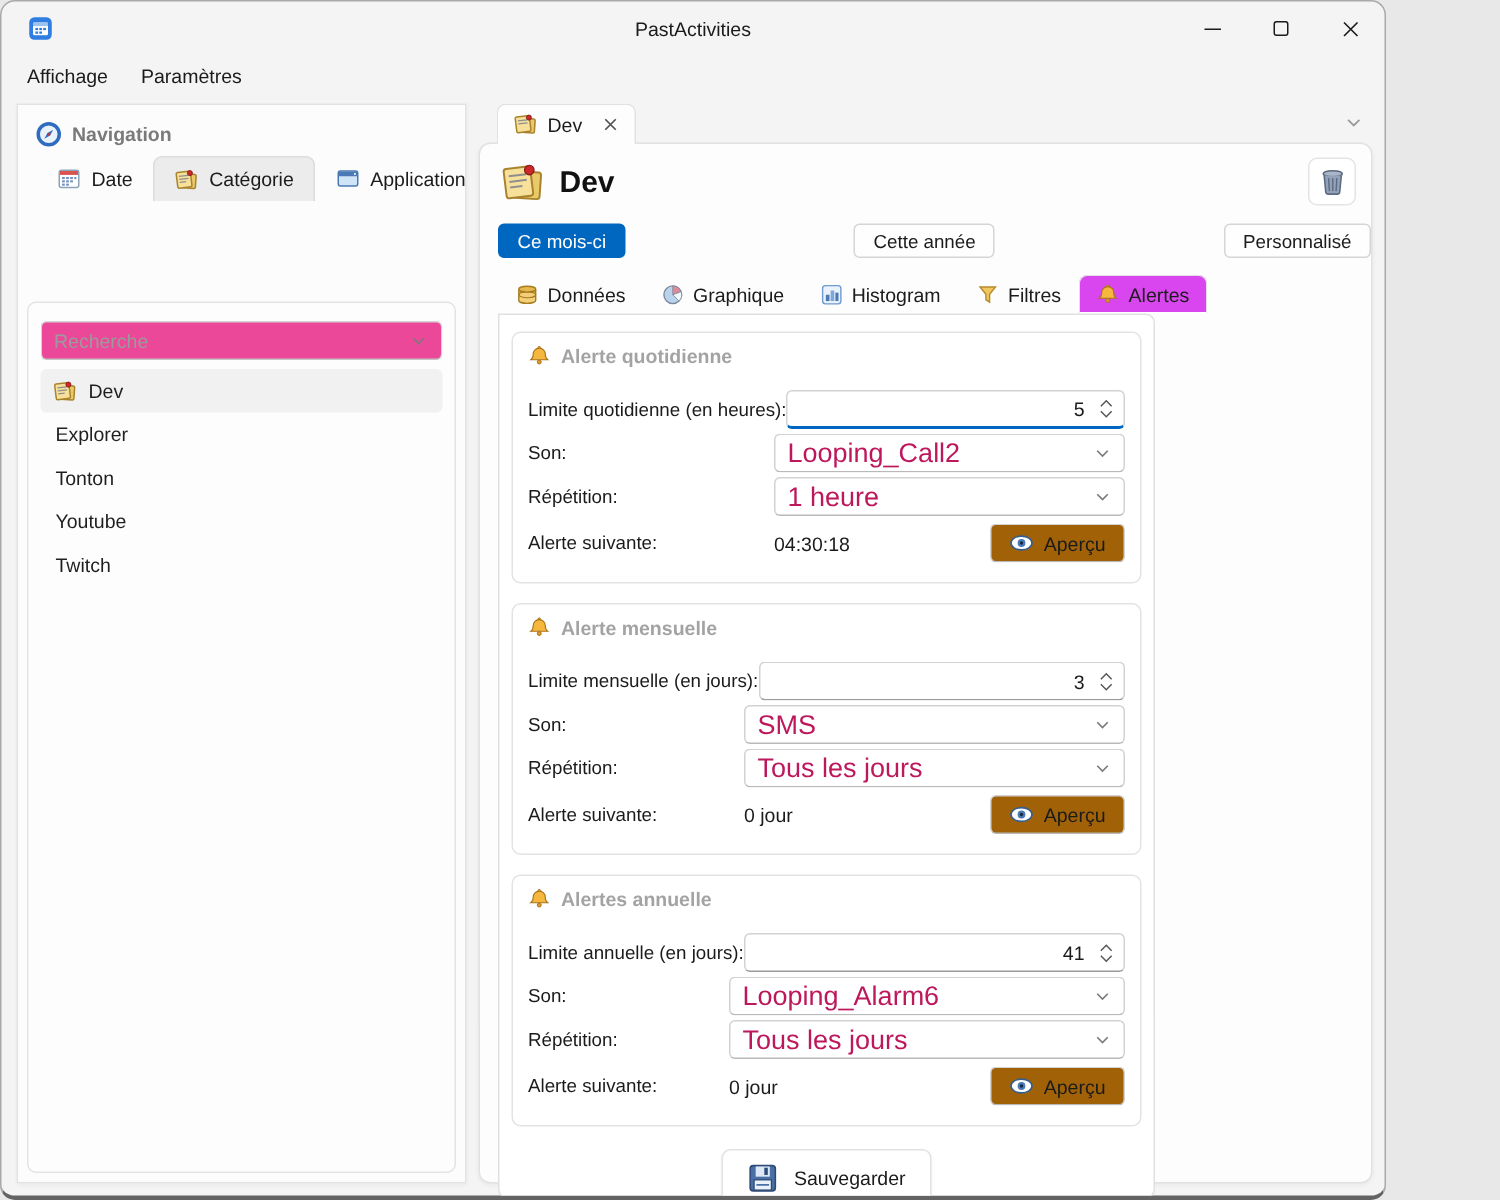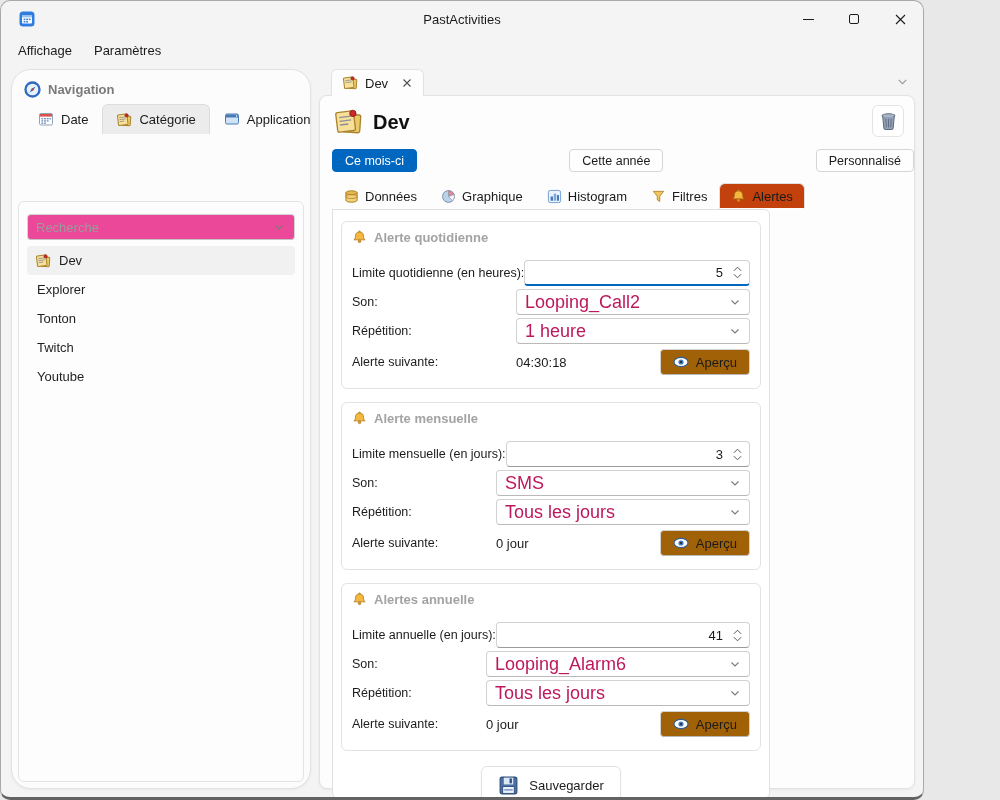--- a/index.html
+++ b/index.html
@@ -17,21 +17,21 @@
   .win-btn { width:46px; height:36px; display:flex; align-items:center; justify-content:center; cursor:default; }
   .glyph-min { width:11px; height:1px; background:#1b1b1b; }
   .glyph-max { width:10px; height:10px; border:1px solid #1b1b1b; border-radius:2px; }
 
   
   .menubar { height:26px; display:flex; align-items:center; padding-left:6px; }
   .menu-item { padding:4px 11px; font-size:13px; color:#1b1b1b; border-radius:4px; }
 
   
   .nav-panel { position:absolute; left:10px; top:68px; width:300px; bottom:8px;
-               background:#fcfcfc; border:1px solid #e2e2e2; border-radius:20px;
+               background:#fcfcfc; border:1px solid #e2e2e2; border-radius:0;
                box-shadow:0 1px 3px rgba(0,0,0,.05); }
   .nav-header { display:flex; align-items:center; gap:7px; padding:9px 12px 5px; height:34px;
                 font-size:13px; font-weight:bold; color:#7a7a7a; }
   .nav-tabs { display:flex; margin-left:12px; position:relative; z-index:1; }
   .nav-tab { height:30px; display:flex; align-items:center; gap:7px; padding:0 13px;
              font-size:13px; color:#1b1b1b; border-radius:6px 6px 0 0; border:1px solid transparent; }
   .nav-tab.selected { background:#ececec; border:1px solid #dcdcdc; border-bottom:none; }
   .nav-inner { position:absolute; left:6px; right:6px; top:132px; bottom:6px;
                background:#fdfdfd; border:1px solid #e3e3e3; border-radius:6px; margin-top:-1px; }
   .searchbox { position:relative; margin:12px 8px 6px; height:26px; background:#ec4899;
@@ -63,21 +63,21 @@
   .page-header { display:flex; align-items:center; gap:10px; padding:11px 0 0 13px; }
   .page-title { font-size:20px; font-weight:bold; color:#111; }
   .range-row { display:flex; gap:8px; margin:12px 0 0 12px;justify-content:space-between; }
   .range-btn { height:23px; display:flex; align-items:center; padding:0 12px; font-size:12.5px;
                border-radius:4px; background:#fefefe; border:1px solid #d5d5d5; color:#1b1b1b; }
   .range-btn.selected { background:#0067c0; border-color:#0067c0; color:#fff; }
 
   .subtab-row { display:flex; margin:11px 0 0 12px; position:relative; z-index:1; }
   .subtab { height:26px; display:flex; align-items:center; gap:6px; padding:0 11px;
             font-size:13px; color:#1b1b1b; border-radius:6px 6px 0 0; border:1px solid transparent; }
-  .subtab.selected { background:#c2410c; border:1px solid #e0e0e0; border-bottom:1px solid #fff; margin-bottom:-1px; }
+  .subtab.selected { background:#d946ef; border:1px solid #e0e0e0; border-bottom:1px solid #fff; margin-bottom:-1px; }
 
   .alert-pane { margin-left:12px; width:438px; height:590px; background:#fff;
                 border:1px solid #e0e0e0; border-radius:0 6px 6px 6px; padding:11px 8px 0; }
 
   .group { border:1px solid #e3e3e3; border-radius:6px; background:#fff;
            padding:8px 10px 10px; margin-bottom:13px; }
   .group-title { display:flex; align-items:center; gap:7px; font-size:13px; font-weight:bold;
                  color:#a3a3a3; margin-bottom:15px; }
   .frow { display:flex; align-items:center; margin-bottom:3px; }
   .frow .flabel { flex:1; font-size:12.5px; color:#1b1b1b; white-space:nowrap; }
@@ -217,24 +217,24 @@
             </svg>
           <span>Dev</span>
         </div>
         <div class="cat-row">
             <span>Explorer</span>
           </div>
         <div class="cat-row">
             <span>Tonton</span>
           </div>
         <div class="cat-row">
+            <span>Youtube</span>
+          </div>
+        <div class="cat-row">
             <span>Twitch</span>
-          </div>
-        <div class="cat-row">
-            <span>Youtube</span>
           </div>
       </div>
     </div>
   </div>
 
   <div class="doc-tab">
     <svg width="16" height="16" viewBox="0 0 16 16">
         <g transform="rotate(4 10 9)">
           <rect x="5" y="4" width="9.5" height="9.5" rx="1" fill="#e9c96a" stroke="#a8832c"></rect>
         </g>

